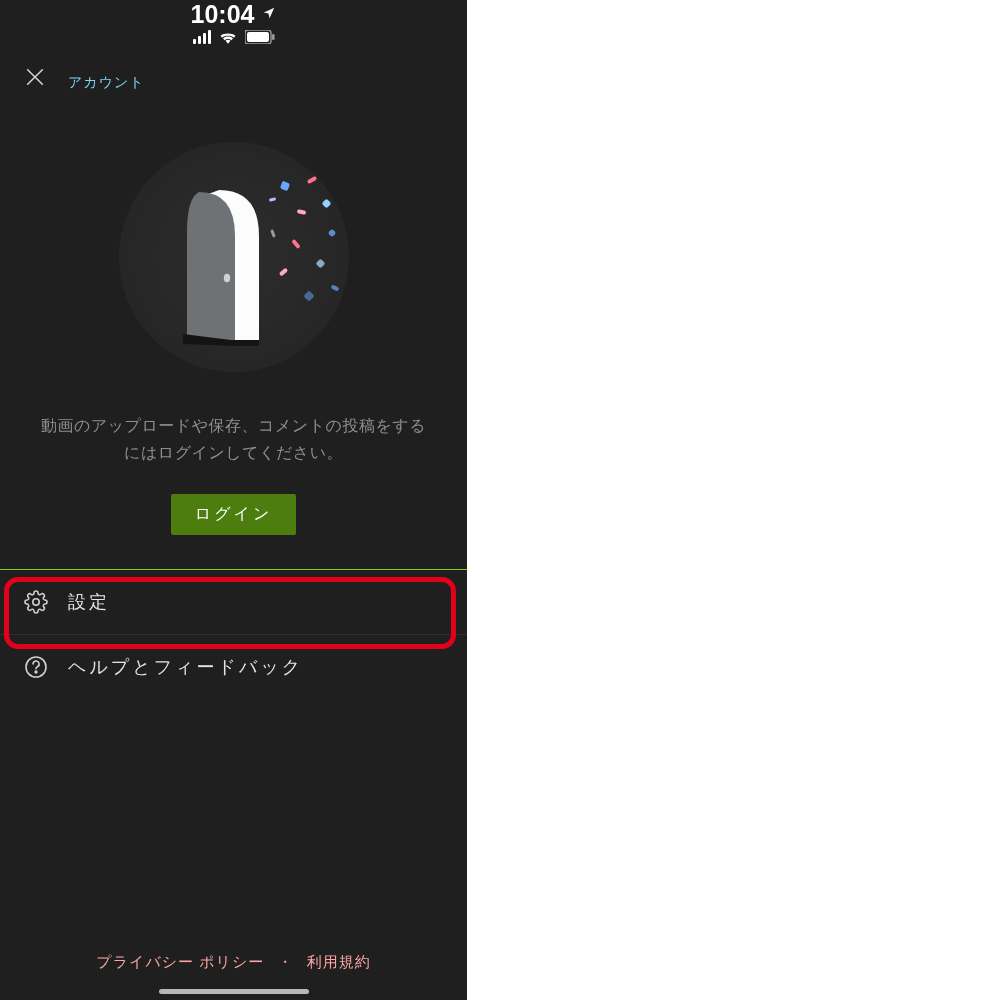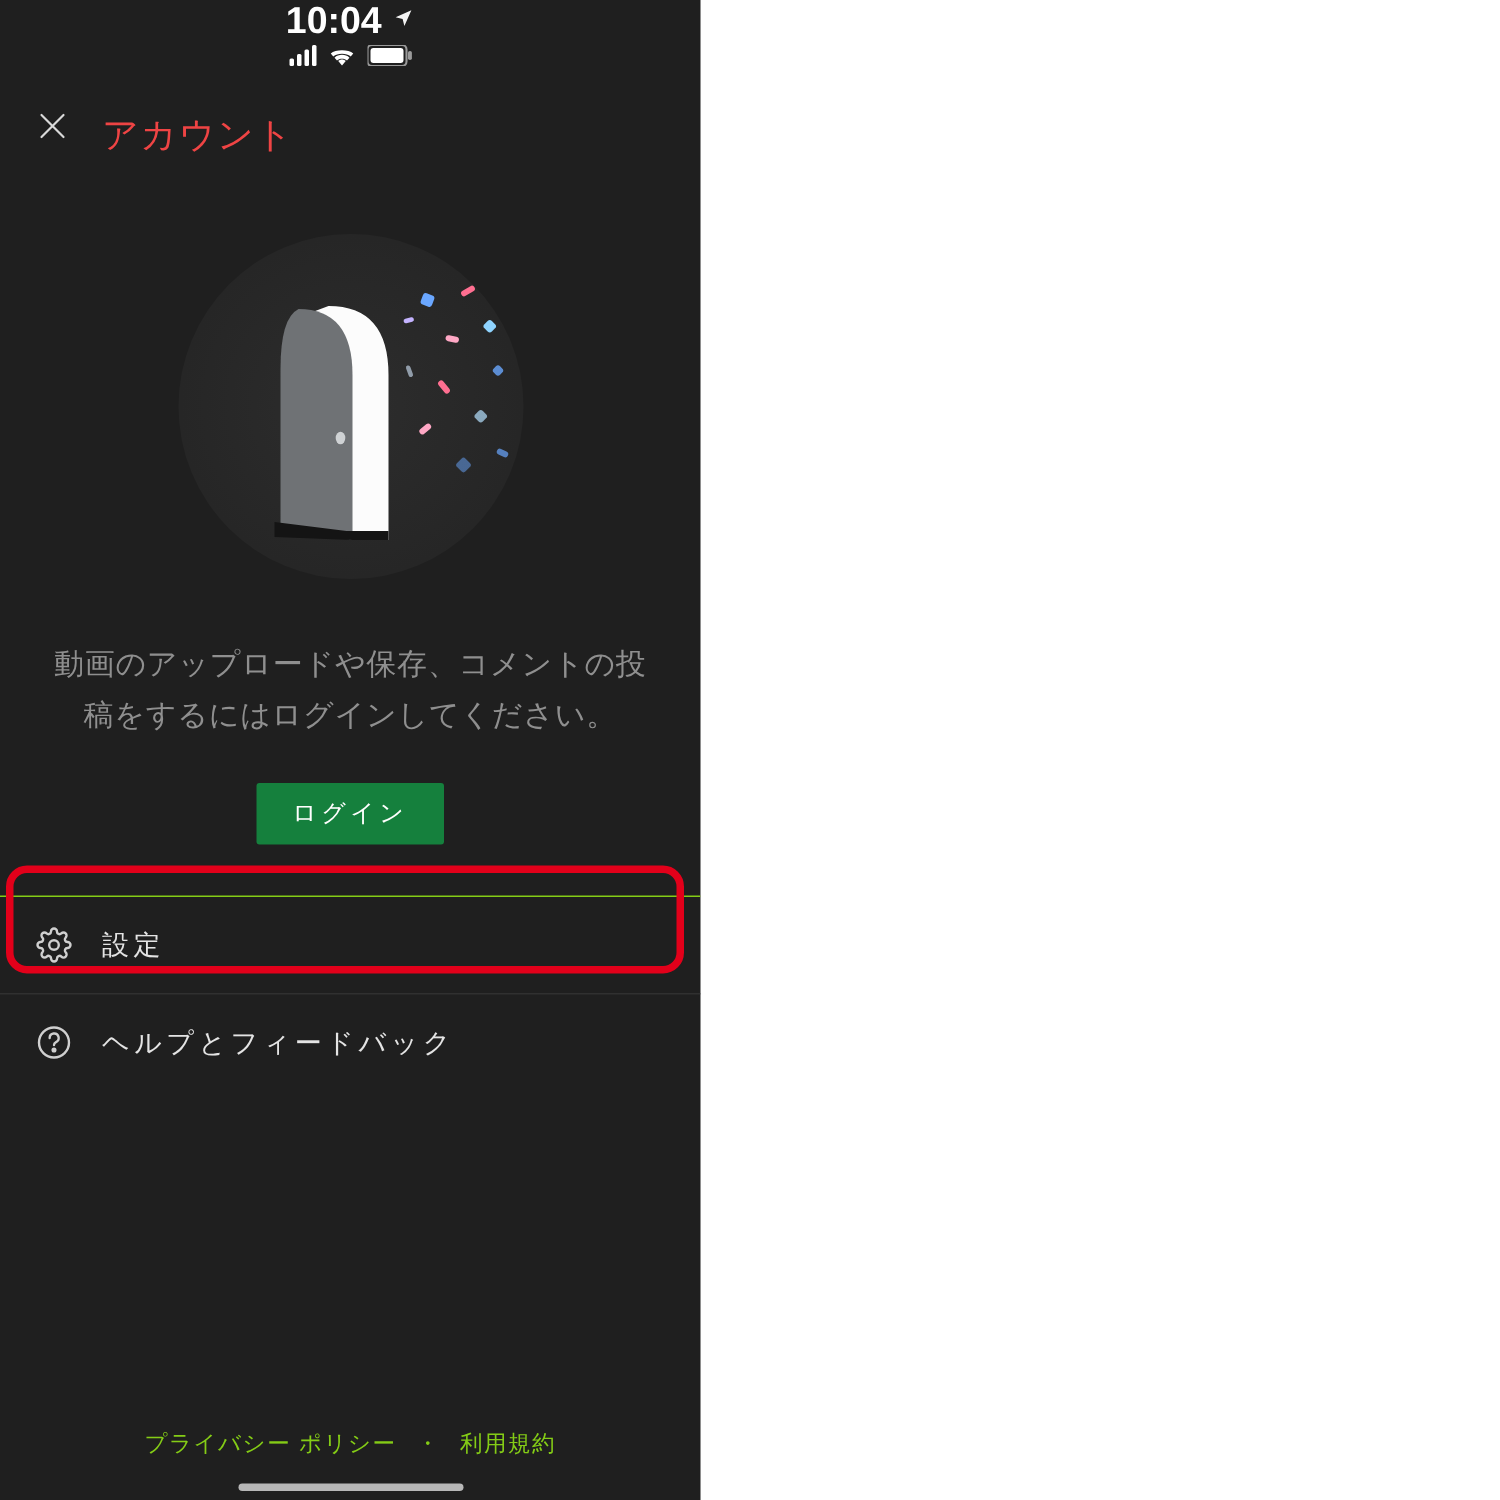--- a/index.html
+++ b/index.html
@@ -13,39 +13,39 @@
   .signal-bars{display:flex;align-items:flex-end;gap:2px;height:14px;}
   .signal-bars span{width:3px;background:#fff;border-radius:1px;}
   .signal-bars span:nth-child(1){height:5px;}
   .signal-bars span:nth-child(2){height:8px;}
   .signal-bars span:nth-child(3){height:11px;}
   .signal-bars span:nth-child(4){height:14px;}
   .wifi-icon,.battery-icon{display:inline-flex;}
   
   .header{display:flex;align-items:center;gap:22px;padding:18px 24px 10px 24px;}
   .close-x{width:22px;height:22px;color:#d9d9d9;}
-  .title{font-size:24px;color:#ef4444;letter-spacing:1px;margin-top:12px;}
+  .title{font-size:14px;color:#7dd3fc;letter-spacing:1px;margin-top:12px;}
   
   .illus-wrap{display:flex;justify-content:center;padding-top:40px;}
   .illus{position:relative;width:230px;height:230px;}
   .illus-circle{position:absolute;inset:0;border-radius:50%;background:radial-gradient(circle at center,#2d2d2d 0%,#262626 70%,#222 100%);}
   .door-frame{position:absolute;left:60px;top:40px;width:100px;height:150px;}
   .door-frame svg{display:block;}
   .confetti{position:absolute;border-radius:2px;}
   
-  .msg{padding:40px 34px 0 34px;text-align:center;color:#8f8f8f;font-size:20px;line-height:1.7;letter-spacing:.5px;}
+  .msg{padding:40px 34px 0 34px;text-align:center;color:#8f8f8f;font-size:16px;line-height:1.7;letter-spacing:.5px;}
   .login-wrap{display:flex;justify-content:center;padding-top:28px;}
-  .login-btn{background:#15803d;color:#fff;font-size:16px;padding:10px 24px;border:none;border-radius:2px;letter-spacing:3px;cursor:pointer;}
+  .login-btn{background:#4d7c0f;color:#fff;font-size:16px;padding:10px 24px;border:none;border-radius:2px;letter-spacing:3px;cursor:pointer;}
   
   .menu{margin-top:34px;border-top:1px solid #84cc16;}
   .menu-item{display:flex;align-items:center;gap:20px;padding:20px 24px;color:#e4e4e4;font-size:18px;letter-spacing:3px;border-bottom:1px solid #303030;cursor:pointer;}
   .menu-item .micon{width:24px;height:24px;color:#cfcfcf;display:inline-flex;align-items:center;justify-content:center;}
   .highlight{position:absolute;left:4px;top:577px;width:452px;height:72px;border:5px solid #e2001a;border-radius:14px;box-sizing:border-box;pointer-events:none;}
   
-  .footer{position:absolute;left:0;right:0;bottom:28px;text-align:center;color:#84cc16;font-size:15px;letter-spacing:1px;}
+  .footer{position:absolute;left:0;right:0;bottom:28px;text-align:center;color:#fca5a5;font-size:15px;letter-spacing:1px;}
   .footer span{padding:0 4px;}
   .home-indicator{position:absolute;left:50%;bottom:6px;transform:translateX(-50%);width:150px;height:5px;border-radius:3px;background:#d2d2d2;opacity:.85;}
   
   .callout{position:absolute;left:475px;top:608px;width:490px;}
   .callout-box{position:relative;background:#fff;border:2px solid #7b7b7b;border-radius:28px;padding:44px 36px 44px 36px;font-size:30px;font-weight:700;color:#111;letter-spacing:1px;box-shadow:8px 8px 6px rgba(0,0,0,.28);}
   .callout-tail{position:absolute;left:-28px;top:30px;width:0;height:0;border-top:20px solid transparent;border-bottom:30px solid transparent;border-right:32px solid #fff;filter:drop-shadow(-2px 2px 0 #7b7b7b);}
 </style>
 </head>
 <body>
 

